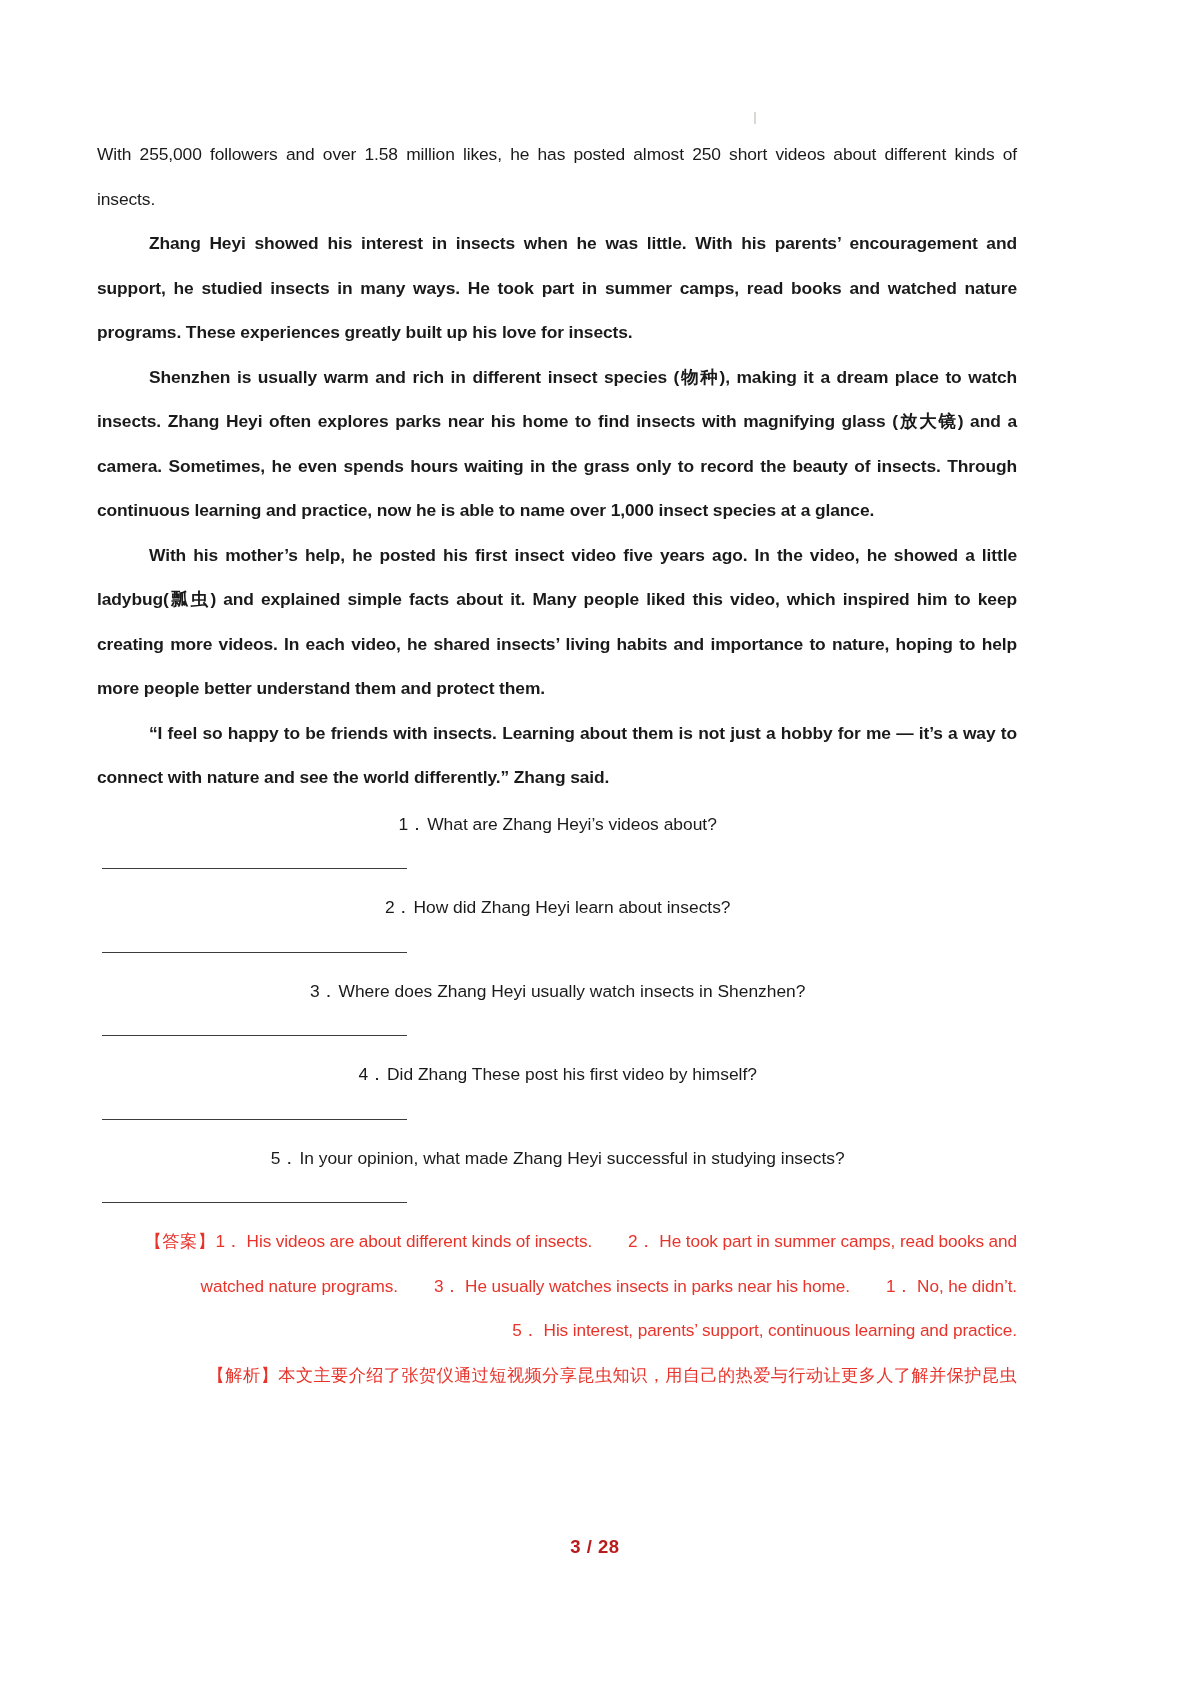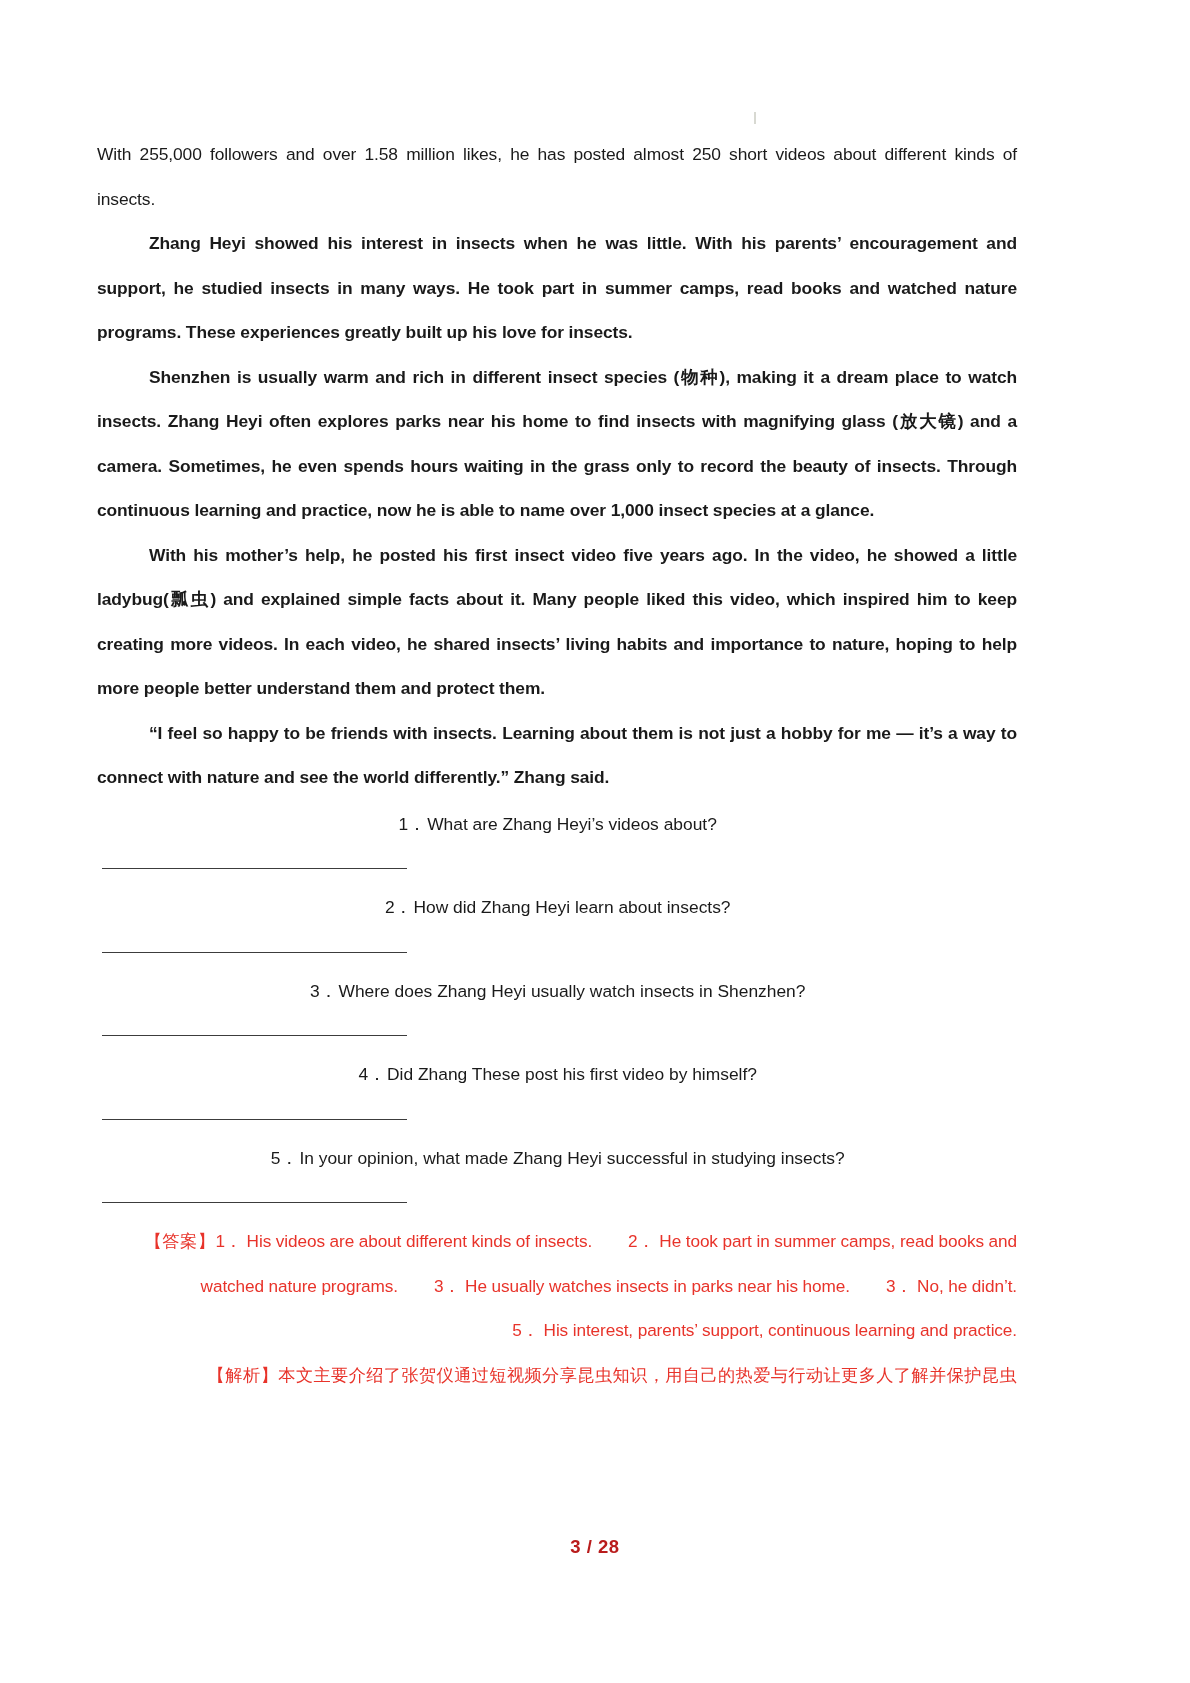--- a/index.html
+++ b/index.html
@@ -145,21 +145,21 @@
       <div class="answer-rule"></div>
     </div>
 
     <div class="q-block">
       <p class="question"><span class="q-num">5．</span><span>In your opinion, what made Zhang Heyi successful in studying insects?</span></p>
       <div class="answer-rule"></div>
     </div>
 
     <p class="ans nojust"><span class="tag">【答案】</span><span>1． His videos are about different kinds of insects.</span><span class="gap"></span><span>2． He took part in summer camps, read books and</span></p>
 
-    <p class="ans nojust"><span>watched nature programs.</span><span class="gap"></span><span>3． He usually watches insects in parks near his home.</span><span class="gap"></span><span>3． No, he didn’t.</span></p>
+    <p class="ans nojust"><span>watched nature programs.</span><span class="gap"></span><span>3． He usually watches insects in parks near his home.</span><span class="gap"></span><span>1． No, he didn’t.</span></p>
 
     <p class="ans nojust"><span>5． His interest, parents’ support, continuous learning and practice.</span></p>
 
     <p class="ans nojust"><span class="tag">【解析】</span><span class="analysis-cn">本文主要介绍了张贺仪通过短视频分享昆虫知识，用自己的热爱与行动让更多人了解并保护昆虫</span></p>
 
   </div>
 
   <div class="footer">
     <span>3 / 28</span>
   </div>

